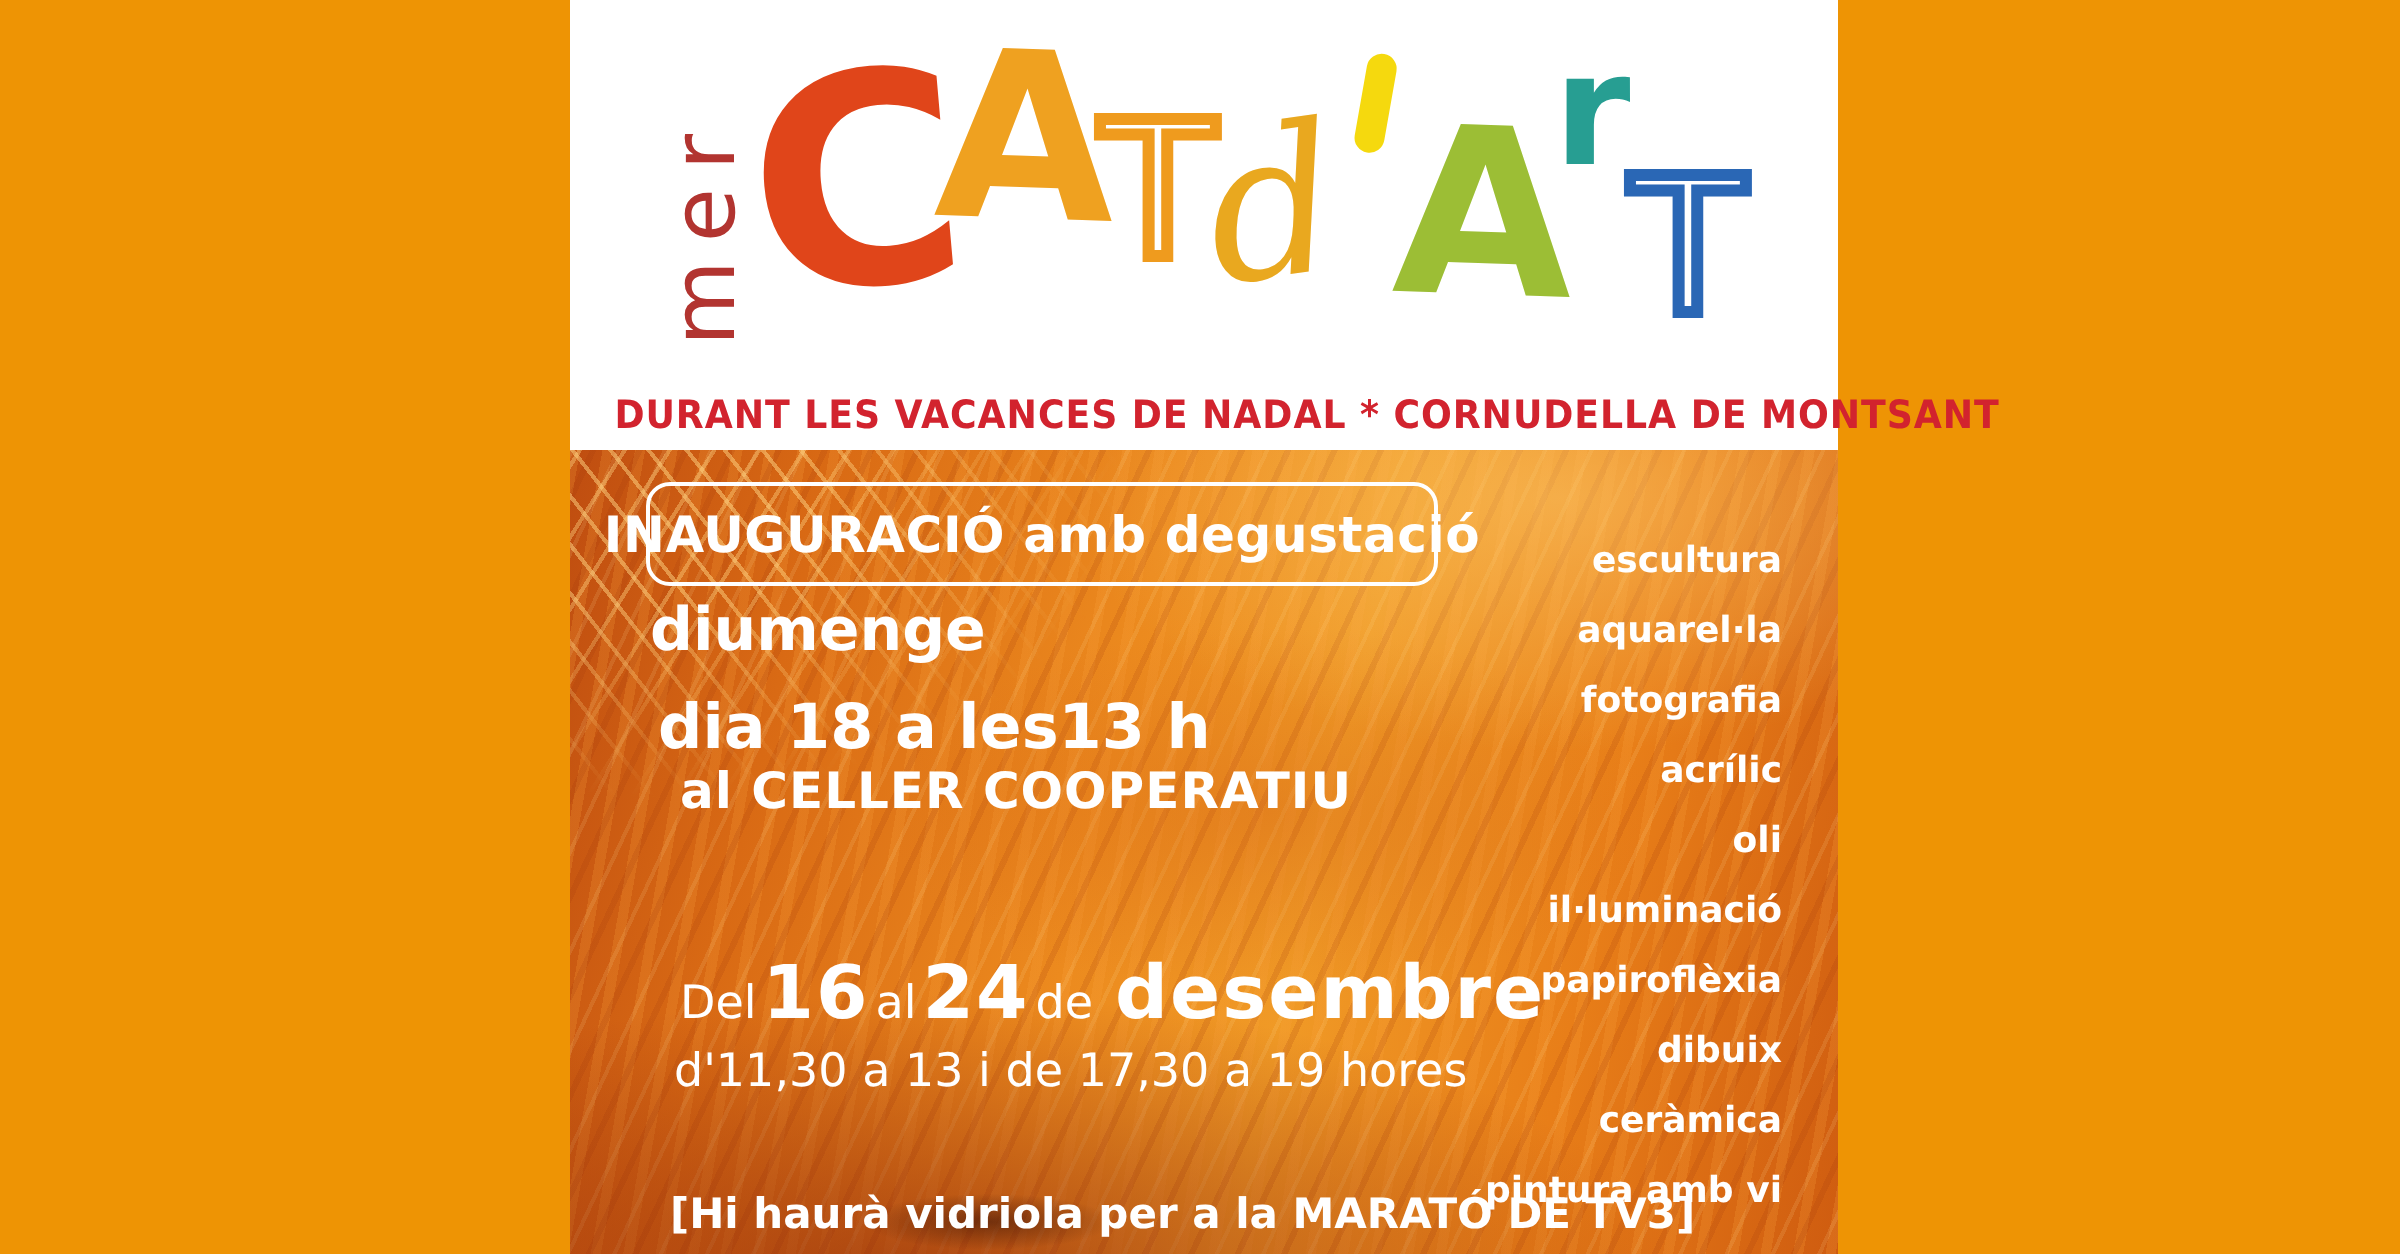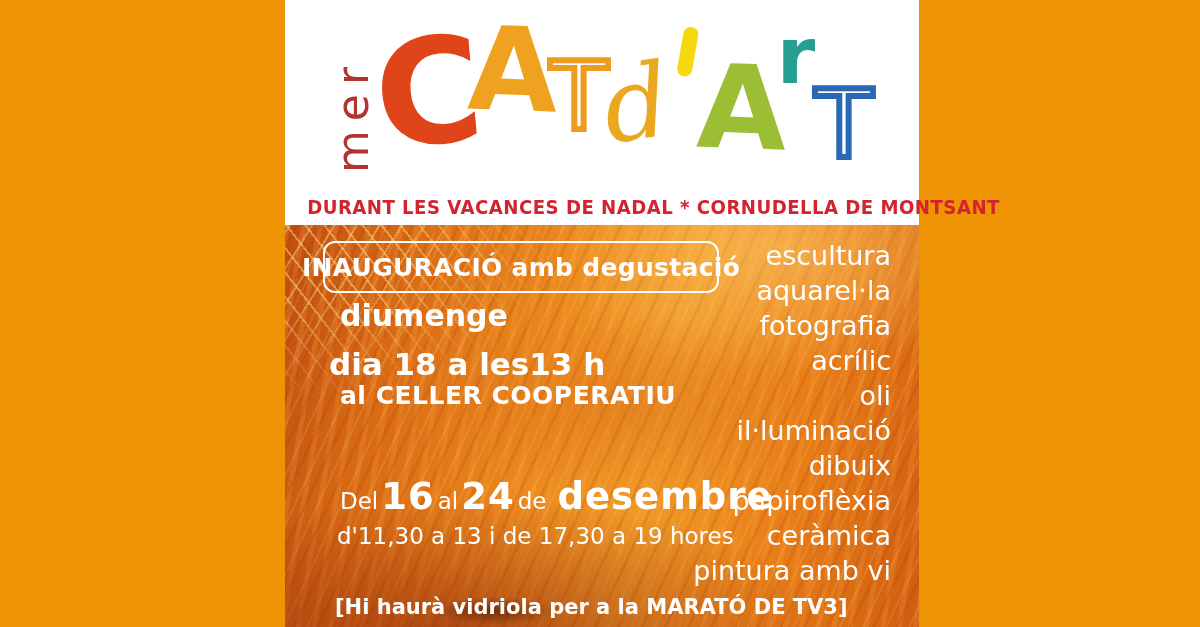--- a/index.html
+++ b/index.html
@@ -113,43 +113,43 @@
     border: 2.5px solid #ffffff;
     border-radius: 12px;
     display: flex;
     align-items: center;
     justify-content: center;
     font-size: 25px;
     font-weight: bold;
     letter-spacing: 0.3px;
     white-space: nowrap;
   }
-  .day      { position: absolute; left: 55px; top: 73px;  font-size: 30px; font-weight: bold; }
+  .day      { position: absolute; left: 40px; top: 73px;  font-size: 30px; font-weight: bold; }
   .datetime { position: absolute; left: 44px; top: 121px; font-size: 31px; font-weight: bold; }
   .venue    { position: absolute; left: 55px; top: 156px; font-size: 25px; font-weight: bold; letter-spacing: 0.5px; }
   .welcome  { position: absolute; left: 52px; top: 213px; font-size: 30px; font-weight: normal; }
   .dates {
     position: absolute;
     left: 52px; top: 250px;
     display: flex;
     align-items: baseline;
     white-space: nowrap;
   }
   .dates .sm { font-size: 23px; font-weight: normal; margin: 0 3px; }
   .dates .bg { font-size: 37px; font-weight: bold; letter-spacing: 1px; }
   .dates .month { margin-left: 8px; }
   .hours { position: absolute; left: 52px; top: 298px; font-size: 23px; font-weight: normal; }
   .note  { position: absolute; left: 50px; top: 370px; font-size: 21px; font-weight: bold; }
 
   .categories {
     position: absolute;
-    right: 28px; top: 13px;
+    right: 28px; top: 38px;
     text-align: right;
-    font-size: 27px;
-    font-weight: normal;
+    font-size: 18px;
+    font-weight: bold;
     line-height: 35px;
     white-space: nowrap;
   }
 </style>
 </head>
 <body>
 
 <div class="canvas">
   <div class="poster">
 
@@ -189,21 +189,21 @@
       <div class="hours">d'11,30 a 13 i de 17,30 a 19 hores</div>
       <div class="note">[Hi haurà vidriola per a la MARATÓ DE TV3]</div>
 
       <div class="categories">
         <div class="cat">escultura</div>
         <div class="cat">aquarel·la</div>
         <div class="cat">fotografia</div>
         <div class="cat">acrílic</div>
         <div class="cat">oli</div>
         <div class="cat">il·luminació</div>
+        <div class="cat">papiroflèxia</div>
         <div class="cat">dibuix</div>
-        <div class="cat">papiroflèxia</div>
         <div class="cat">ceràmica</div>
         <div class="cat">pintura amb vi</div>
       </div>
     </div>
 
   </div>
 </div>
 
 </body></html>

